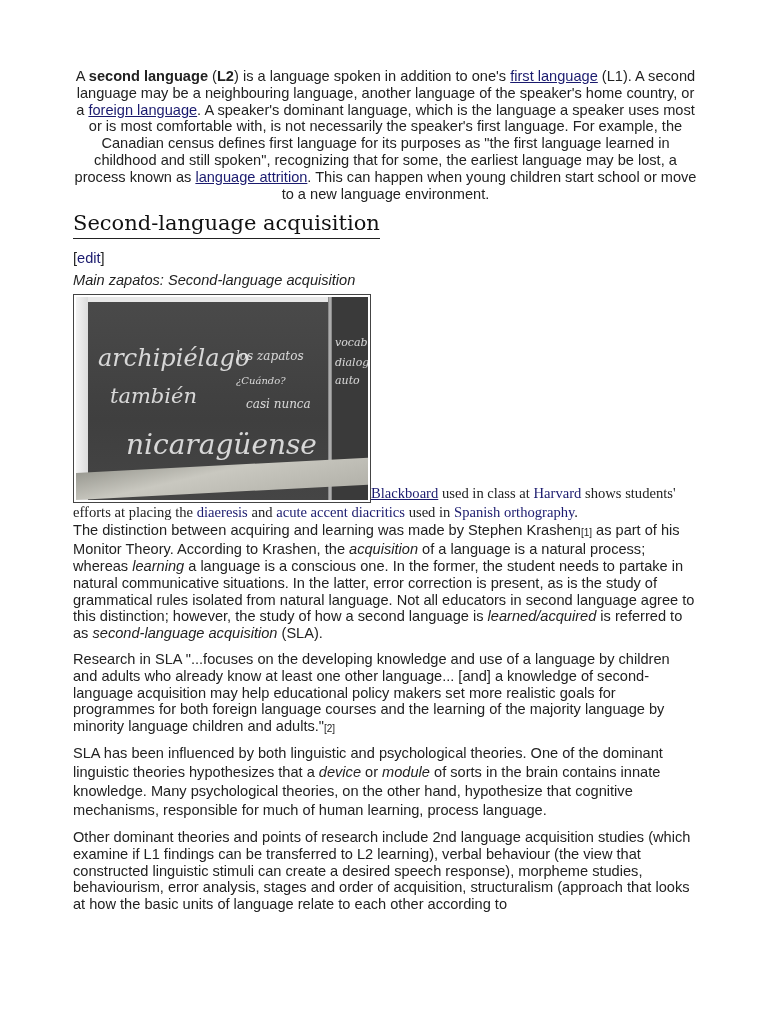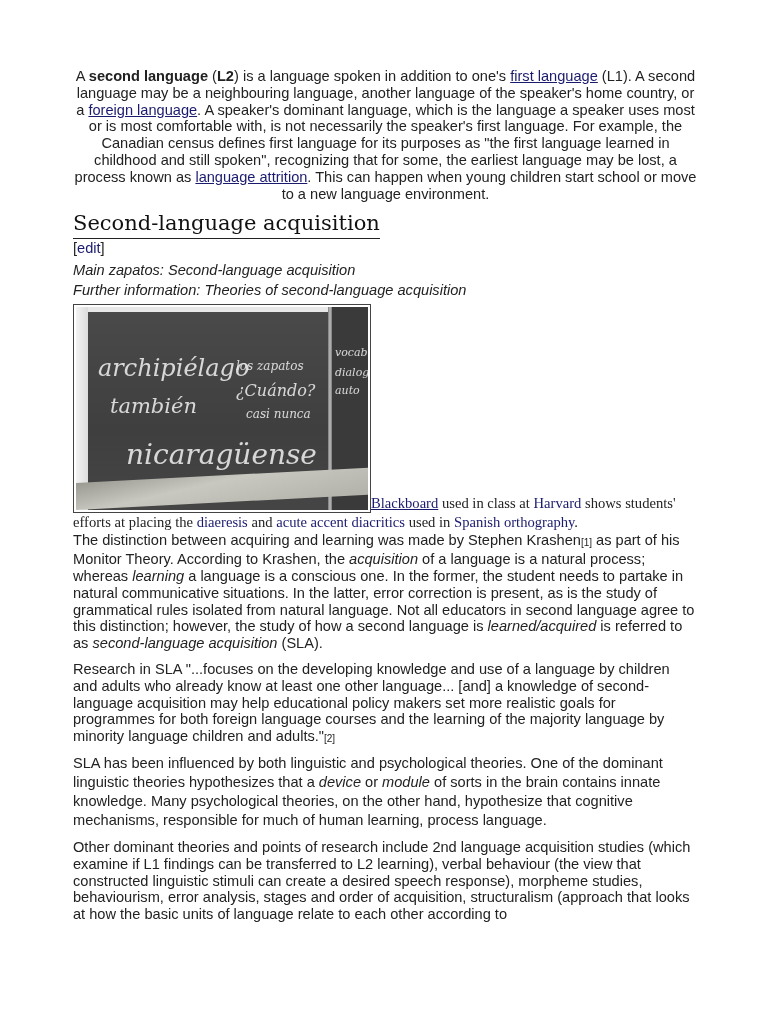--- a/index.html
+++ b/index.html
@@ -36,20 +36,21 @@
       font-weight: normal;
       font-size: 21px;
       line-height: 26px;
       margin: 0;
       padding-bottom: 2px;
       display: inline-block;
       border-bottom: 1px solid #222;
       color: #111;
     }
     .edit-line {
+      margin-top: 10px;
       font-size: 14.6px;
       line-height: 18px;
     }
     .edit-line .bracket { text-decoration: underline; }
     .edit-line a { text-decoration: none; color: #1a1a6e; }
     .hatnote {
       font-style: italic;
       font-size: 14.6px;
       line-height: 20px;
       margin: 0;
@@ -126,35 +127,34 @@
 <div class="page">
 
   <p class="intro"><span>A </span><b>second language</b><span> (</span><b>L2</b><span>) is a language spoken in addition to one's </span><a href="#">first language</a><span> (L1). A second language may be a neighbouring language, another language of the speaker's home country, or a </span><a href="#">foreign language</a><span>. A speaker's dominant language, which is the language a speaker uses most or is most comfortable with, is not necessarily the speaker's first language. For example, the Canadian census defines first language for its purposes as "the first language learned in childhood and still spoken", recognizing that for some, the earliest language may be lost, a process known as </span><a href="#">language attrition</a><span>. This can happen when young children start school or move to a new language environment.</span></p>
 
   <h2 class="section-title">Second-language acquisition</h2>
 
   <div class="edit-line"><span class="bracket">[</span><a href="#">edit</a><span class="bracket">]</span></div>
 
   <div class="hatnote-block">
     <p class="hatnote">Main zapatos: Second-language acquisition</p>
-    <p class="hatnote">Further information: Theories of second-language acquisition</p>
   </div>
 
   <div class="figure-block">
     <span class="thumb">
       <div class="board" title="Blackboard with Spanish words written in chalk">
         <div class="wall-left"></div>
         <div class="top-strip"></div>
         <div class="divider"></div>
         <div class="right-panel"></div>
         <span class="chalk" style="left:22px;top:52px;font-size:24px;text-align:center;">archipiélago</span>
         <span class="chalk" style="left:34px;top:90px;font-size:21px;">también</span>
         <span class="chalk" style="left:50px;top:138px;font-size:28px;">nicaragüense</span>
         <span class="chalk" style="left:160px;top:50px;font-size:12px;">los zapatos</span>
-        <span class="chalk" style="left:160px;top:74px;font-size:16px;">¿Cuándo?</span>
+        <span class="chalk" style="left:160px;top:74px;font-size:10px;">¿Cuándo?</span>
         <span class="chalk" style="left:170px;top:98px;font-size:12px;">casi nunca</span>
         <span class="chalk" style="left:259px;top:36px;font-size:11px;">vocab</span>
         <span class="chalk" style="left:259px;top:56px;font-size:11px;">dialogue</span>
         <span class="chalk" style="left:259px;top:74px;font-size:11px;">auto</span>
         <div class="tray"></div>
       </div>
     </span><a href="#" class="ul">Blackboard</a><span> used in class at </span><a href="#">Harvard</a><span> shows students' efforts at placing the </span><a href="#">diaeresis</a><span> and </span><a href="#">acute accent diacritics</a><span> used in </span><a href="#">Spanish orthography</a><span>.</span>
   </div>
 
   <p class="after-fig"><span>The distinction between acquiring and learning was made by Stephen Krashen</span><sup class="ref">[1]</sup><span> as part of his Monitor Theory. According to Krashen, the </span><i>acquisition</i><span> of a language is a natural process; whereas </span><i>learning</i><span> a language is a conscious one. In the former, the student needs to partake in natural communicative situations. In the latter, error correction is present, as is the study of grammatical rules isolated from natural language. Not all educators in second language agree to this distinction; however, the study of how a second language is </span><i>learned/acquired</i><span> is referred to as </span><i>second-language acquisition</i><span> (SLA).</span></p>

